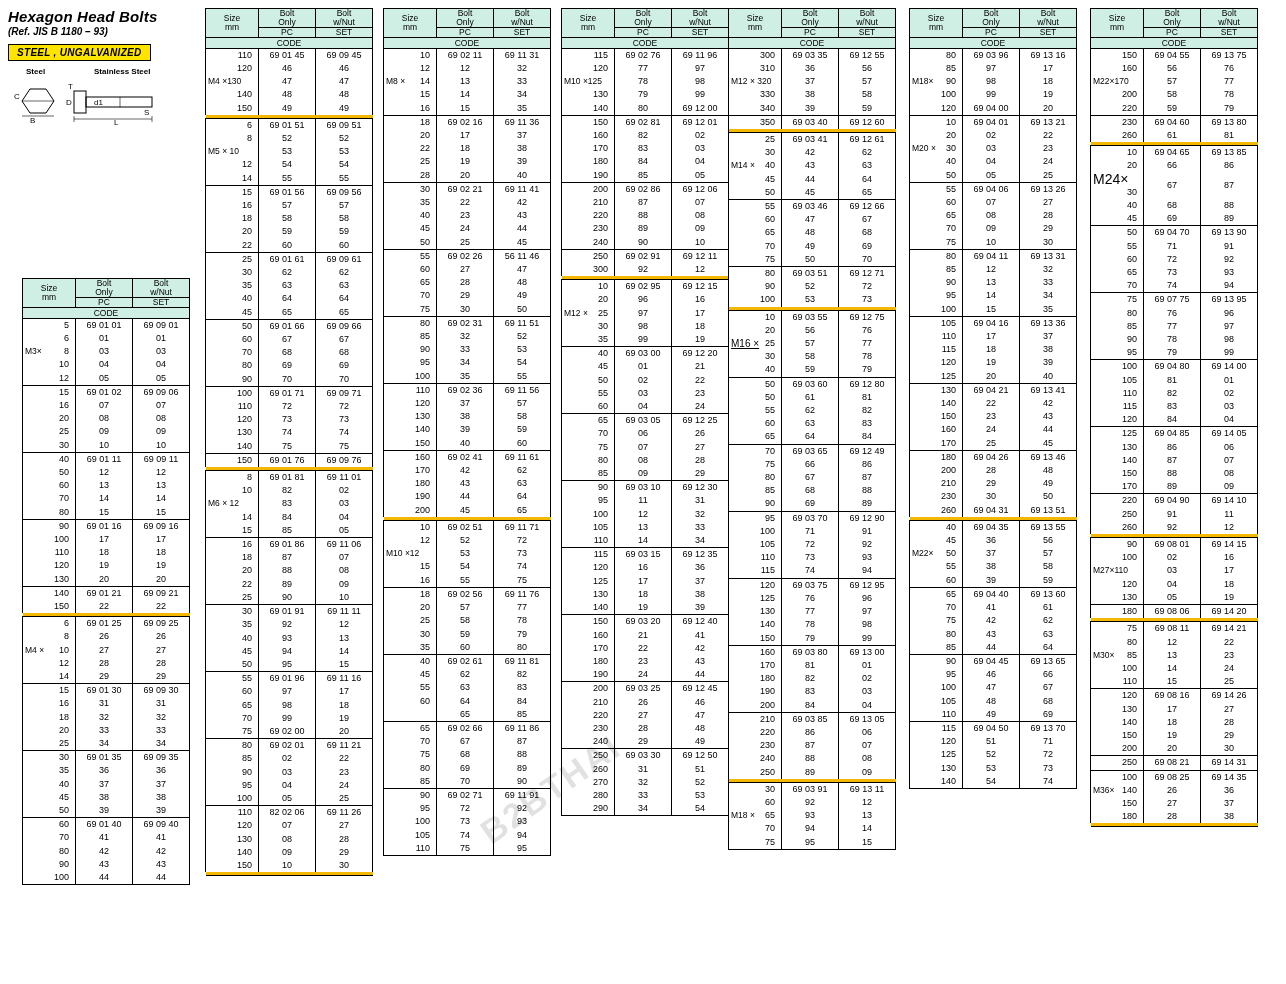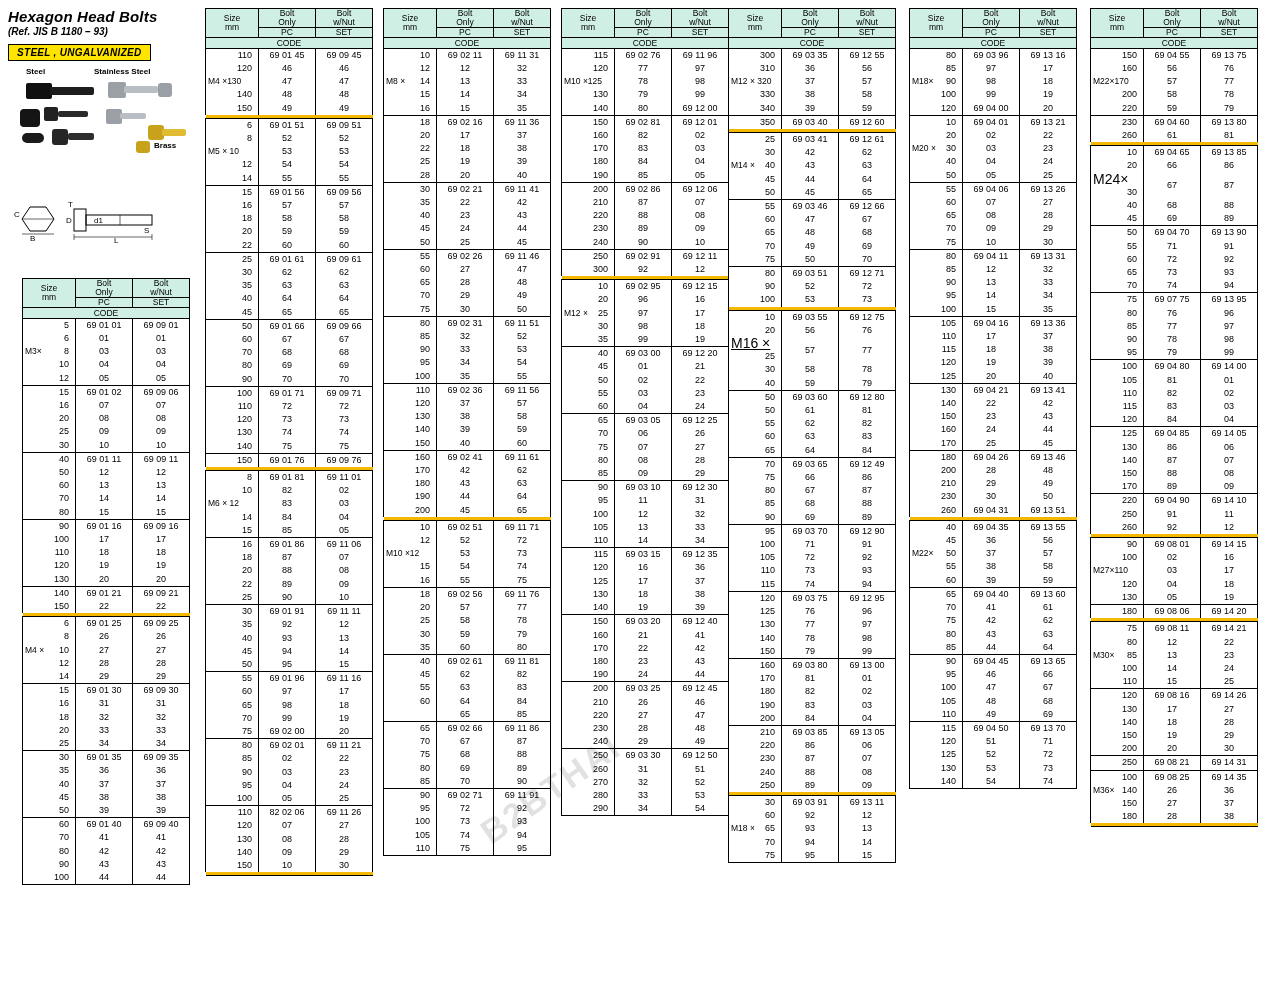--- a/index.html
+++ b/index.html
@@ -58,45 +58,20 @@
   <div class="hdr">
     <div class="title">Hexagon Head Bolts</div>
     <div class="ref">(Ref. JIS B 1180 – 93)</div>
     <div class="steelbox">STEEL , UNGALVANIZED</div>
 
     <div class="matlabels">
       <span class="ml-steel">Steel</span>
       <span class="ml-ss">Stainless Steel</span>
     </div>
 
-    <div class="pics">
-
-      <div class="sil" style="left:18px;top:2px;width:26px;height:16px;background:#101010;"></div>
-      <div class="sil" style="left:42px;top:6px;width:44px;height:8px;background:#1d1d1d;border-radius:0 2px 2px 0;"></div>
-
-      <div class="sil silver" style="left:100px;top:1px;width:18px;height:16px;"></div>
-      <div class="sil silver2" style="left:116px;top:5px;width:34px;height:7px;"></div>
-
-      <div class="sil silver" style="left:150px;top:2px;width:14px;height:14px;border-radius:3px;"></div>
-
-      <div class="sil" style="left:12px;top:28px;width:20px;height:18px;background:#151515;border-radius:4px;"></div>
-      <div class="sil" style="left:36px;top:26px;width:14px;height:14px;background:#222;"></div>
-      <div class="sil" style="left:50px;top:30px;width:30px;height:6px;background:#2a2a2a;"></div>
-      <div class="sil" style="left:14px;top:52px;width:22px;height:10px;background:#1b1b1b;border-radius:5px;"></div>
-      <div class="sil" style="left:44px;top:48px;width:16px;height:16px;background:#262626;border-radius:3px;"></div>
-      <div class="sil" style="left:60px;top:52px;width:26px;height:7px;background:#2e2e2e;"></div>
-
-      <div class="sil silver" style="left:98px;top:28px;width:16px;height:15px;"></div>
-      <div class="sil silver2" style="left:112px;top:32px;width:26px;height:6px;"></div>
-
-      <div class="sil brass" style="left:140px;top:44px;width:16px;height:15px;border-radius:3px;"></div>
-      <div class="sil brass2" style="left:154px;top:48px;width:24px;height:7px;"></div>
-      <div class="sil brass" style="left:128px;top:60px;width:14px;height:12px;border-radius:3px;"></div>
-      <span class="lbl ml-brass" style="left:146px;top:60px;font-size:8px;font-weight:bold;">Brass</span>
-    </div>
 
     <div class="dimdraw">
       <svg width="190" height="52" viewBox="0 0 190 52">
 
         <polygon points="22,6 38,6 46,18 38,30 22,30 14,18" fill="none" stroke="#000" stroke-width="1"></polygon>
         <line x1="14" y1="18" x2="46" y2="18" stroke="#000" stroke-width="0.6"></line>
         <text x="6" y="16" font-size="8" font-family="Liberation Sans">C</text>
         <text x="22" y="40" font-size="8" font-family="Liberation Sans">B</text>
         <line x1="14" y1="33" x2="46" y2="33" stroke="#000" stroke-width="0.6"></line>
 
@@ -779,21 +754,21 @@
               <td class="cellbn">44</td>
             </tr>
             <tr class="">
               <td class="cellsz"><span style="float:left;padding-left:2px;font-size:8.5px;"></span>50</td>
               <td class="cellbo">25</td>
               <td class="cellbn">45</td>
             </tr>
             <tr class=" grp">
               <td class="cellsz grp"><span style="float:left;padding-left:2px;font-size:8.5px;"></span>55</td>
               <td class="cellbo grp">69 02 26</td>
-              <td class="cellbn grp">69 11 46</td>
+              <td class="cellbn grp">56 11 46</td>
             </tr>
             <tr class="">
               <td class="cellsz"><span style="float:left;padding-left:2px;font-size:8.5px;"></span>60</td>
               <td class="cellbo">27</td>
               <td class="cellbn">47</td>
             </tr>
             <tr class="">
               <td class="cellsz"><span style="float:left;padding-left:2px;font-size:8.5px;"></span>65</td>
               <td class="cellbo">28</td>
               <td class="cellbn">48</td>
@@ -1454,21 +1429,21 @@
               <td class="cellsz grp"><span style="float:left;padding-left:2px;font-size:8.5px;"></span>10</td>
               <td class="cellbo grp">69 03 55</td>
               <td class="cellbn grp">69 12 75</td>
             </tr>
             <tr class="">
               <td class="cellsz"><span style="float:left;padding-left:2px;font-size:8.5px;"></span>20</td>
               <td class="cellbo">56</td>
               <td class="cellbn">76</td>
             </tr>
             <tr class="">
-              <td class="cellsz"><span style="float:left;padding-left:2px;font-size:14px;text-decoration:underline;">M16 ×</span>25</td>
+              <td class="cellsz"><span style="float:left;padding-left:2px;font-size:10px;text-decoration:underline;">M16 ×</span>25</td>
               <td class="cellbo">57</td>
               <td class="cellbn">77</td>
             </tr>
             <tr class="">
               <td class="cellsz"><span style="float:left;padding-left:2px;font-size:8.5px;"></span>30</td>
               <td class="cellbo">58</td>
               <td class="cellbn">78</td>
             </tr>
             <tr class="">
               <td class="cellsz"><span style="float:left;padding-left:2px;font-size:8.5px;"></span>40</td>

